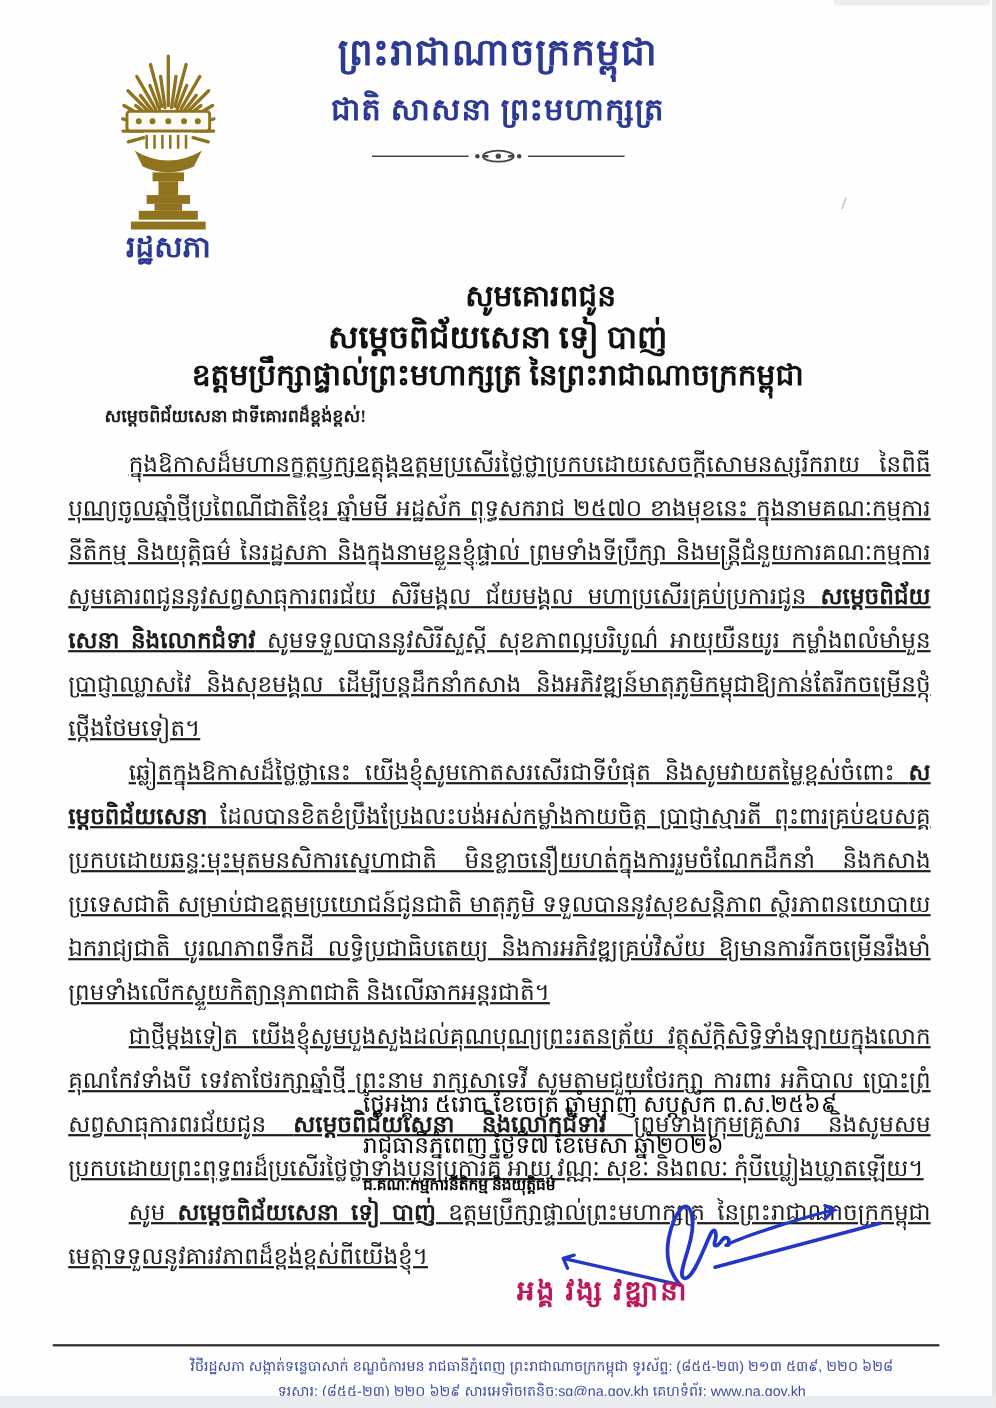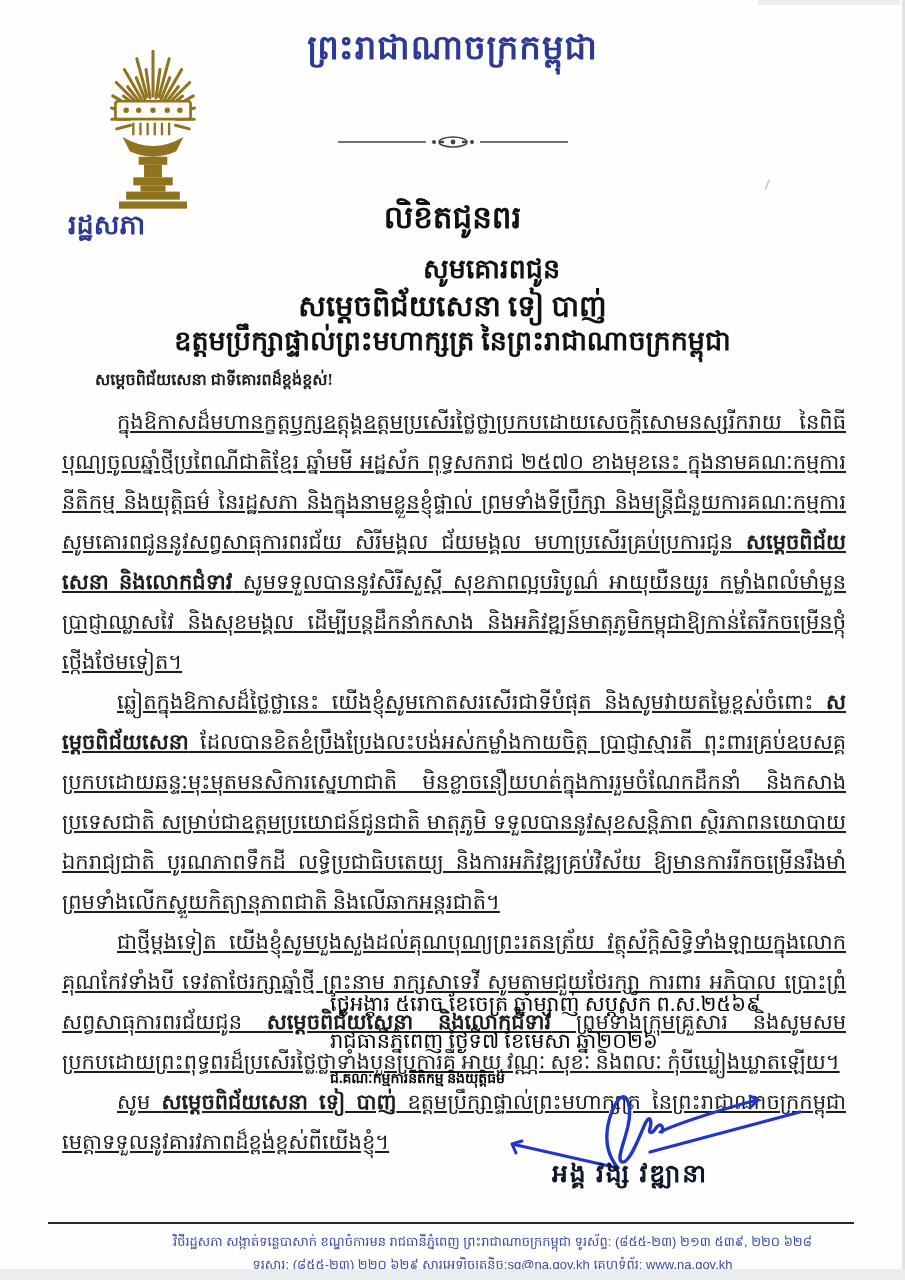--- a/index.html
+++ b/index.html
@@ -16,21 +16,21 @@
   }
   .kingdom-motto{
     position:absolute;top:82px;left:0;width:100%;text-align:center;
     font-size:28px;font-weight:bold;color:#2c3a94;letter-spacing:1px;
   }
   .divider{position:absolute;top:134px;left:0;width:100%;text-align:center;}
   .divider svg{display:inline-block;}
   
   .emblem{position:absolute;left:68px;top:44px;width:170px;height:170px;}
   .assembly-label{
-    position:absolute;left:68px;top:208px;width:170px;
+    position:absolute;left:68px;top:208px;width:170px;text-align:center;
     font-size:27px;font-weight:bold;color:#2c3a94;
   }
   
   .letter-title{
     position:absolute;top:198px;left:0;width:100%;text-align:center;
     font-size:31px;font-weight:bold;color:#111;
   }
   .address-intro{
     position:absolute;top:252px;left:0;width:100%;text-align:center;
     font-size:27px;font-weight:bold;color:#111;padding-left:39px;
@@ -52,22 +52,22 @@
   .body-par{margin:0;text-indent:55px;text-decoration:underline;}
   .body-par b{font-weight:bold;}
   
   .date-block{
     position:absolute;top:986px;left:330px;width:520px;
     font-size:21px;line-height:37px;color:#000000;
   }
   .date-onbehalf{font-weight:bold;font-size:14px;}
   .signature{position:absolute;top:1082px;left:500px;width:320px;height:90px;}
   .signer-name{
-    position:absolute;top:1158px;left:470px;width:320px;text-align:center;
-    font-size:25px;font-weight:bold;color:#0f172a;letter-spacing:2px;
+    position:absolute;top:1158px;left:470px;width:320px;
+    font-size:25px;font-weight:bold;color:#be185d;letter-spacing:2px;
   }
   
   .footer-rule{
     position:absolute;top:1222px;left:48px;width:806px;height:0;
     border-top:2px solid #2a2a2a;
   }
   .footer-text{
     position:absolute;top:1230px;left:0;width:100%;text-align:center;
     font-size:13px;line-height:23px;color:#3a49a0;
     font-family:"Liberation Sans","DejaVu Sans",sans-serif;
@@ -92,20 +92,21 @@
 </head>
 <body>
 
 <div class="page">
 
   <div class="artifact-top"></div>
   <div class="artifact-edge"></div>
   <div class="artifact-mark"></div>
 
   <div class="kingdom-title">ព្រះរាជាណាចក្រកម្ពុជា</div>
+  <div class="kingdom-motto">ជាតិ សាសនា ព្រះមហាក្សត្រ</div>
 
   <div class="divider">
     <svg width="230" height="16" viewBox="0 0 230 16">
       <line x1="0" y1="8" x2="88" y2="8" stroke="#444" stroke-width="1.4"></line>
       <line x1="142" y1="8" x2="230" y2="8" stroke="#444" stroke-width="1.4"></line>
       <circle cx="96" cy="8" r="2" fill="#444"></circle>
       <circle cx="134" cy="8" r="2" fill="#444"></circle>
       <ellipse cx="115" cy="8" rx="14" ry="5" fill="none" stroke="#444" stroke-width="1.6"></ellipse>
       <circle cx="115" cy="8" r="2.4" fill="#444"></circle>
       <line x1="101" y1="8" x2="106" y2="8" stroke="#444" stroke-width="2.4"></line>
@@ -162,21 +163,20 @@
       <rect x="64" y="126" width="32" height="9" fill="#8f731f"></rect>
       <rect x="70" y="135" width="20" height="14" fill="#8f731f"></rect>
       <rect x="58" y="149" width="44" height="9" fill="#8f731f"></rect>
       <rect x="66" y="158" width="28" height="7" fill="#8f731f"></rect>
       <rect x="50" y="165" width="60" height="9" fill="#8f731f"></rect>
       <rect x="42" y="176" width="76" height="8" fill="#8f731f"></rect>
     </svg>
   </div>
   <div class="assembly-label">រដ្ឋសភា</div>
 
-  <div class="letter-title">លិខិតជូនពរ</div>
   <div class="address-intro">សូមគោរពជូន</div>
   <div class="addressee-name">សម្តេចពិជ័យសេនា ទៀ បាញ់</div>
   <div class="addressee-title">ឧត្តមប្រឹក្សាផ្ទាល់ព្រះមហាក្សត្រ នៃព្រះរាជាណាចក្រកម្ពុជា</div>
 
   <div class="content">
     <p class="salutation">សម្តេចពិជ័យសេនា ជាទីគោរពដ៏ខ្ពង់ខ្ពស់!</p>
     <p class="body-par"><span>ក្នុងឱកាសដ៏មហានក្ខត្តឫក្សឧត្តុង្គឧត្តមប្រសើរថ្លៃថ្លាប្រកបដោយសេចក្តីសោមនស្សរីករាយ នៃពិធីបុណ្យចូលឆ្នាំថ្មីប្រពៃណីជាតិខ្មែរ ឆ្នាំមមី អដ្ឋស័ក ពុទ្ធសករាជ ២៥៧០ ខាងមុខនេះ ក្នុងនាមគណៈកម្មការនីតិកម្ម និងយុត្តិធម៌ នៃរដ្ឋសភា និងក្នុងនាមខ្លួនខ្ញុំផ្ទាល់ ព្រមទាំងទីប្រឹក្សា និងមន្ត្រីជំនួយការគណៈកម្មការ សូមគោរពជូននូវសព្វសាធុការពរជ័យ សិរីមង្គល ជ័យមង្គល មហាប្រសើរគ្រប់ប្រការជូន </span><b>សម្តេចពិជ័យសេនា និងលោកជំទាវ</b><span> សូមទទួលបាននូវសិរីសួស្ដី សុខភាពល្អបរិបូណ៌ អាយុយឺនយូរ កម្លាំងពលំមាំមួន ប្រាជ្ញាឈ្លាសវៃ និងសុខមង្គល ដើម្បីបន្តដឹកនាំកសាង និងអភិវឌ្ឍន៍មាតុភូមិកម្ពុជាឱ្យកាន់តែរីកចម្រើនថ្កុំថ្កើងថែមទៀត។</span></p>
     <p class="body-par"><span>ឆ្លៀតក្នុងឱកាសដ៏ថ្លៃថ្លានេះ យើងខ្ញុំសូមកោតសរសើរជាទីបំផុត និងសូមវាយតម្លៃខ្ពស់ចំពោះ </span><b>សម្តេចពិជ័យសេនា</b><span> ដែលបានខិតខំប្រឹងប្រែងលះបង់អស់កម្លាំងកាយចិត្ត ប្រាជ្ញាស្មារតី ពុះពារគ្រប់ឧបសគ្គប្រកបដោយឆន្ទៈមុះមុតមនសិការស្នេហាជាតិ មិនខ្លាចនឿយហត់ក្នុងការរួមចំណែកដឹកនាំ និងកសាងប្រទេសជាតិ សម្រាប់ជាឧត្តមប្រយោជន៍ជូនជាតិ មាតុភូមិ ទទួលបាននូវសុខសន្តិភាព ស្ថិរភាពនយោបាយ ឯករាជ្យជាតិ បូរណភាពទឹកដី លទ្ធិប្រជាធិបតេយ្យ និងការអភិវឌ្ឍគ្រប់វិស័យ ឱ្យមានការរីកចម្រើនរឹងមាំ ព្រមទាំងលើកស្ទួយកិត្យានុភាពជាតិ និងលើឆាកអន្តរជាតិ។</span></p>
     <p class="body-par"><span>ជាថ្មីម្តងទៀត យើងខ្ញុំសូមបួងសួងដល់គុណបុណ្យព្រះរតនត្រ័យ វត្ថុស័ក្តិសិទ្ធិទាំងឡាយក្នុងលោក គុណកែវទាំងបី ទេវតាថែរក្សាឆ្នាំថ្មី ព្រះនាម រាក្សសាទេវី សូមតាមជួយថែរក្សា ការពារ អភិបាល ប្រោះព្រំ សព្វសាធុការពរជ័យជូន </span><b>សម្តេចពិជ័យសេនា និងលោកជំទាវ</b><span> ព្រមទាំងក្រុមគ្រួសារ និងសូមសមប្រកបដោយព្រះពុទ្ធពរដ៏ប្រសើរថ្លៃថ្លាទាំងបួនប្រការគឺ អាយុ វណ្ណៈ សុខៈ និងពលៈ កុំបីឃ្លៀងឃ្លាតឡើយ។</span></p>
     <p class="body-par"><span>សូម </span><b>សម្តេចពិជ័យសេនា ទៀ បាញ់</b><span> ឧត្តមប្រឹក្សាផ្ទាល់ព្រះមហាក្សត្រ នៃព្រះរាជាណាចក្រកម្ពុជា មេត្តាទទួលនូវគារវភាពដ៏ខ្ពង់ខ្ពស់ពីយើងខ្ញុំ។</span></p>

